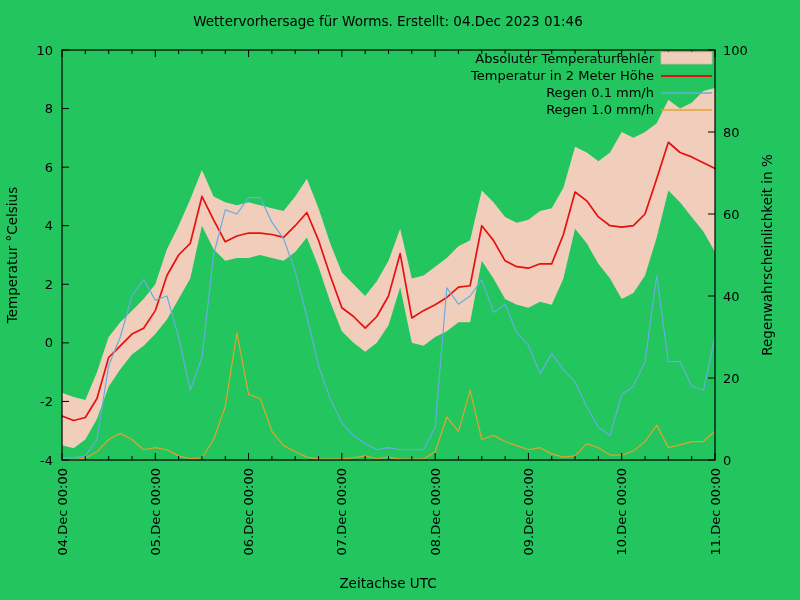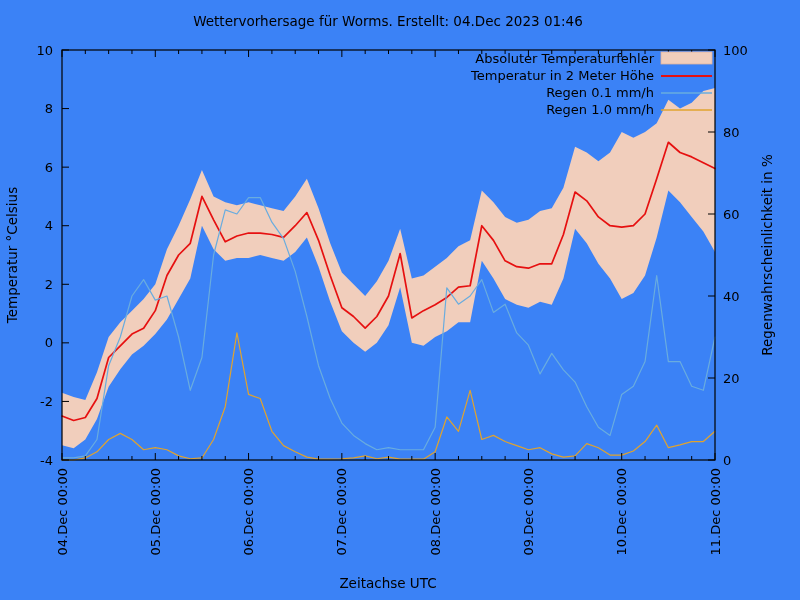--- a/index.html
+++ b/index.html
@@ -1,17 +1,17 @@
 <!DOCTYPE html>
 <html><head>
 <meta charset="utf-8">
 <style>
   html,body { margin:0; padding:0; background:#fff; }
   #frame {
-    position:relative; width:800px; height:600px; background:#3b82f6;
+    position:relative; width:800px; height:600px; background:#22c55e;
     font-family:"DejaVu Sans", sans-serif; overflow:hidden;
   }
   svg text { font-family:"DejaVu Sans", sans-serif; fill:#000; }
 </style>
 </head>
 <body>
 
 <div id="frame">
   <svg id="plot" width="800" height="600" viewBox="0 0 800 600">
     <text id="chart-title" x="388" y="26" text-anchor="middle" font-size="13.5">Wettervorhersage für Worms. Erstellt: 04.Dec 2023 01:46</text>

